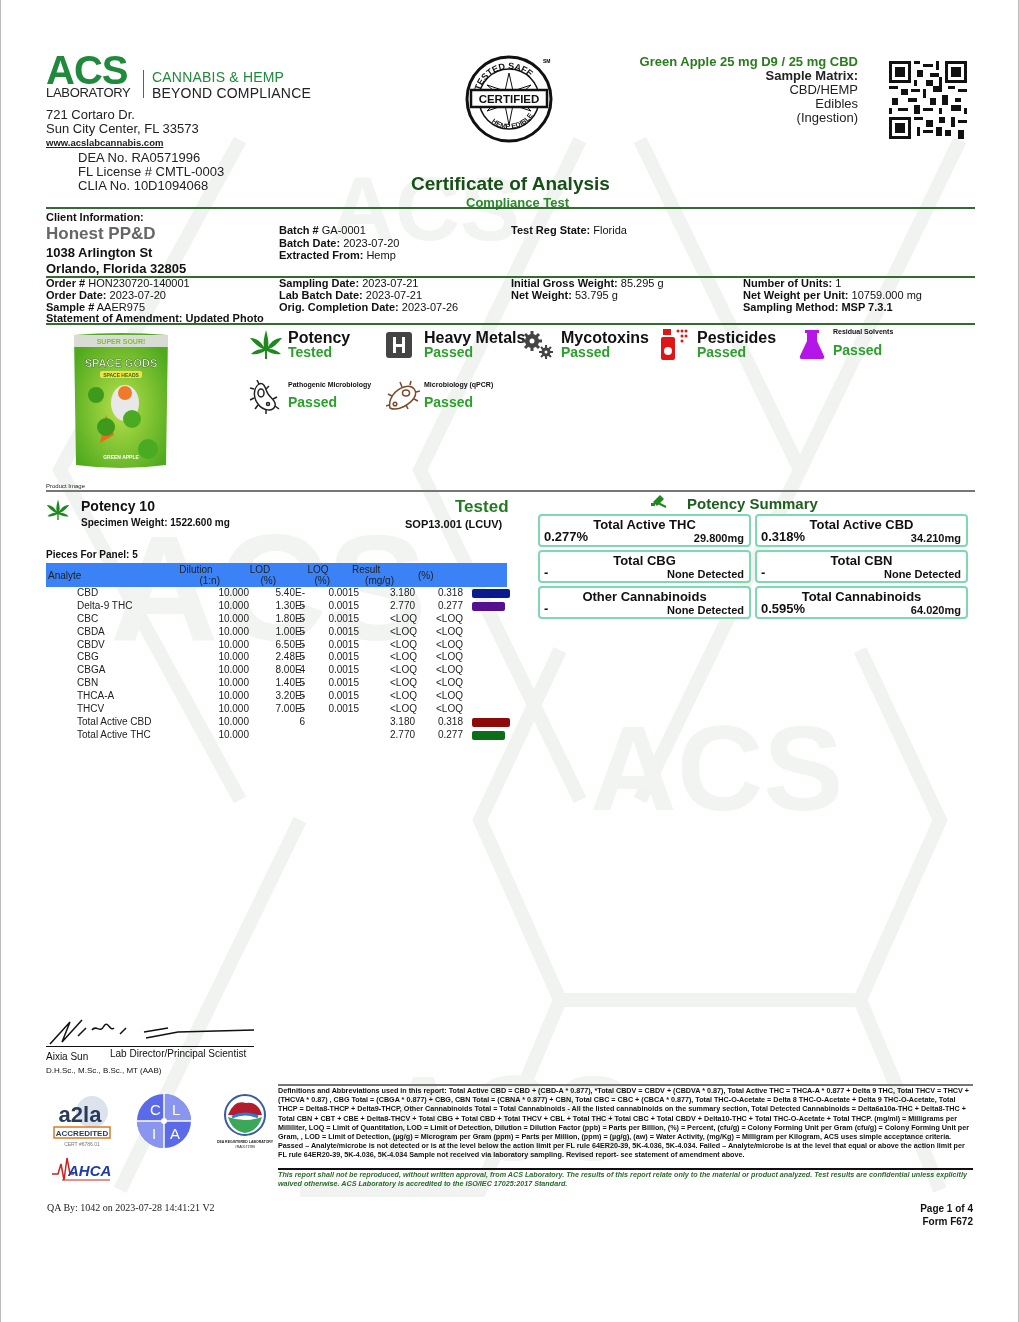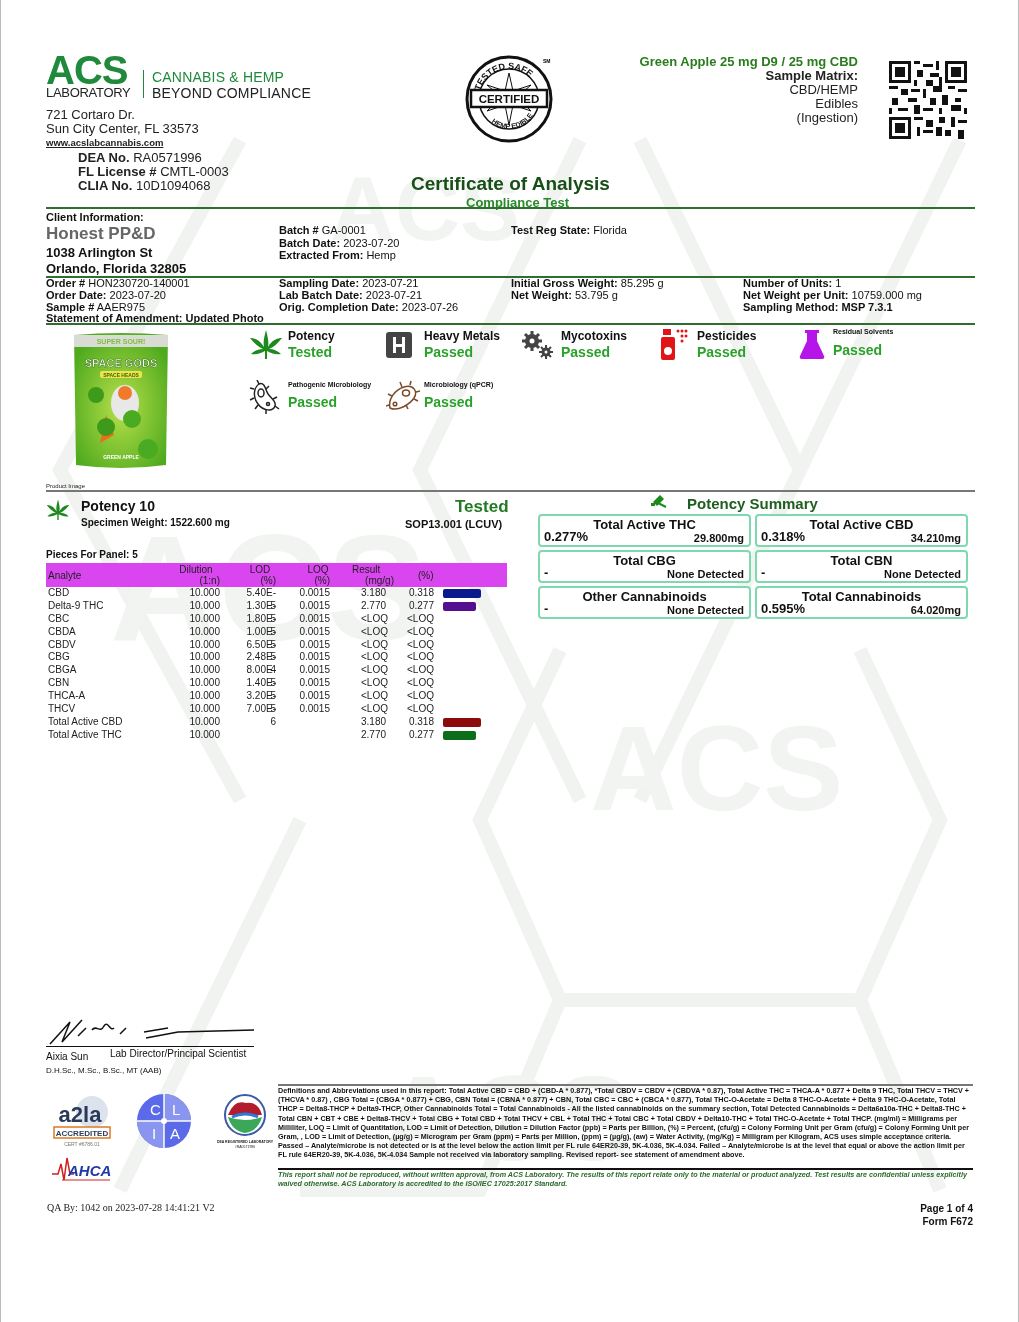--- a/index.html
+++ b/index.html
@@ -10,59 +10,59 @@
   .page-border-right { position:absolute; right:0; top:0; width:1px; height:1322px; background:#bbb; }
 
   
   .logo-acs { left:46px; top:50px; font-size:40px; font-weight:bold; color:#1f8a3b; letter-spacing:-1px; line-height:40px; }
   .logo-lab { left:46px; top:85px; font-size:13px; color:#222; letter-spacing:-0.3px; }
   .logo-sep { left:143px; top:70px; width:1px; height:28px; background:#1f8a3b; }
   .logo-t1 { left:152px; top:69px; font-size:14px; color:#1f8a3b; letter-spacing:0.2px; }
   .logo-t2 { left:152px; top:85px; font-size:14px; color:#222; letter-spacing:0.2px; }
   .addr { left:46px; font-size:13px; font-weight:normal; color:#222; }
   .lic { left:46px; font-size:13px; color:#222; }
-  .lic b { font-weight:bold;padding-left:32px; }
+  .lic b { font-weight:normal;padding-left:32px; }
   .url { left:46px; top:137px; font-size:9.5px; font-weight:bold; text-decoration:underline; color:#222; }
 
   .seal { left:465px; top:55px; width:88px; height:88px; }
   .coa-title { left:411px; top:173px; font-size:19px; font-weight:bold; color:#174f17; }
   .coa-sub { left:466px; top:195px; font-size:13px; font-weight:bold; color:#2a8a2a; }
 
   .prod-name { right:161px; top:54px; font-size:13px; font-weight:bold; color:#2a7d1d; text-align:right; }
   .matrix-label { right:161px; top:68px; font-size:13px; font-weight:bold; color:#222; text-align:right; }
   .matrix-line { right:161px; font-size:13px; color:#222; text-align:right; }
   .qr { left:889px; top:61px; width:78px; height:78px; }
 
   .hr-green { position:absolute; left:46px; width:929px; height:2px; background:#2f6e2f; }
   .hr-gray { position:absolute; left:46px; width:929px; height:2px; background:#777; }
 
   .label { font-weight:bold; }
   .f11 { font-size:11px; }
   .client-name { left:46px; top:224px; font-size:17px; font-weight:bold; color:#666; }
   .client-addr { left:46px; font-size:13px; font-weight:bold; color:#111; }
 
   
-  .badge-title { font-size:12px; font-weight:bold; color:#111; }
+  .badge-title { font-size:16px; font-weight:bold; color:#111; }
   .badge-title-small { font-size:7px; font-weight:bold; color:#111; }
   .badge-status { font-size:14px; font-weight:bold; color:#2aa12a; }
 
   .prod-img { left:70px; top:331px; width:102px; height:140px; }
   .prod-img-label { left:46px; top:483px; font-size:6px; color:#222; }
 
   
   .pot-title { left:81px; top:498px; font-size:14px; font-weight:bold; }
   .pot-spec { left:81px; top:517px; font-size:10px; font-weight:bold; }
   .pot-tested { left:455px; top:497px; font-size:17px; font-weight:bold; color:#237a23; }
   .pot-sop { left:405px; top:518px; font-size:11px; font-weight:bold; }
   .pieces { left:46px; top:549px; font-size:10px; font-weight:bold; }
 
   .tbl { position:absolute; left:46px; top:563px; width:461px; font-size:10px; color:#222; }
-  .tbl-head { height:24px; background:#d946ef; position:relative; }
+  .tbl-head { height:24px; background:#3b82f6; position:relative; }
   .tbl-head span { position:absolute; text-align:right; line-height:11px; }
-  .tbl-row { height:12.9px; position:relative; }
+  .tbl-row { height:12.9px; position:relative;margin-left:29px; }
   .tbl-row span { position:absolute; top:0; line-height:12.9px; }
   .c-an { left:2px; text-align:left; }
   .c-dil { left:140px; width:34px; text-align:right; }
   .c-lod { left:195px; width:35px; text-align:right; }
   .c-loq { left:250px; width:34px; text-align:right; }
   .c-res { left:315px; width:34px; text-align:left; }
   .c-pct { left:360px; width:28px; text-align:right; }
   .bar { position:absolute; left:397px; top:2px; height:9px; border-radius:2px; }
 
   

